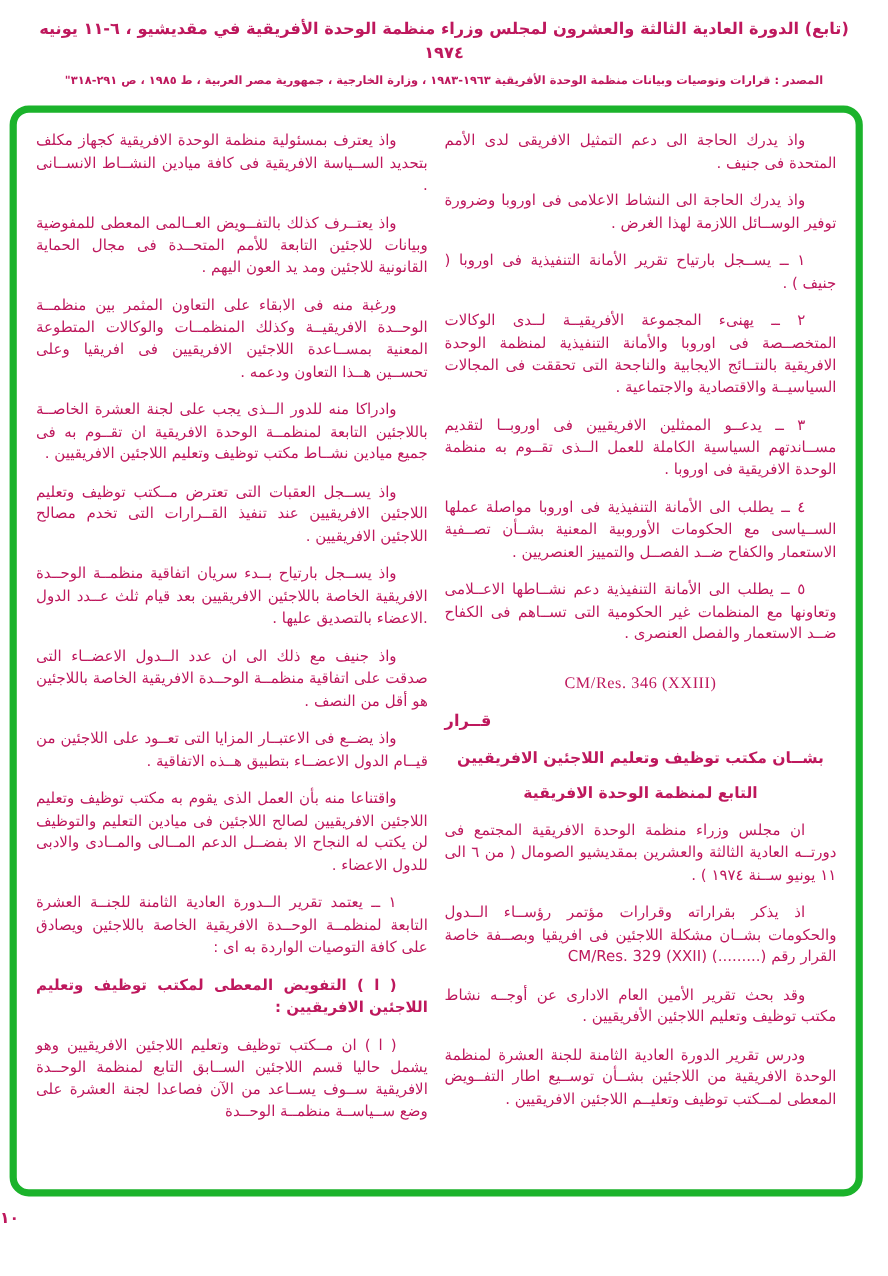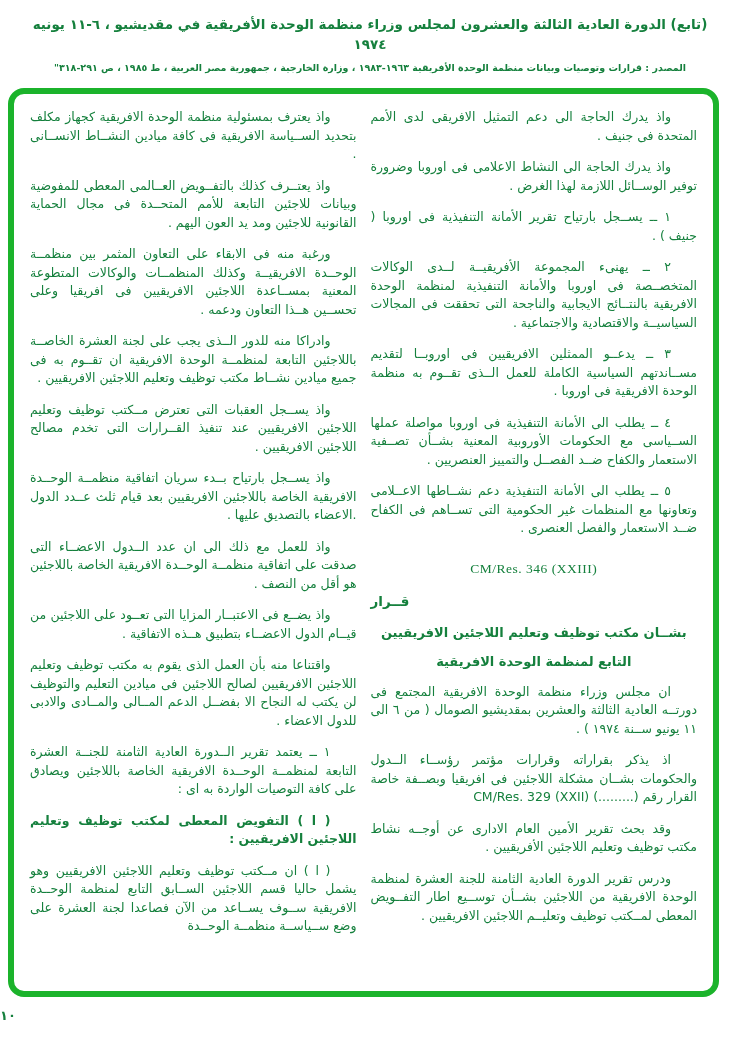--- a/index.html
+++ b/index.html
@@ -103,21 +103,21 @@
     width: 732px;
     text-align: left;
     font-size: 13px;
     font-weight: bold;
     direction: rtl;
   }
 </style>
 </head>
 <body>
 
-<div class="page" style="color: #15803d;">
+<div class="page" style="color: #be185d;">
 
   <div class="header">
     <div class="header-title">(تابع) الدورة العادية الثالثة والعشرون لمجلس وزراء منظمة الوحدة الأفريقية في مقديشيو ، ٦-١١ يونيه ١٩٧٤</div>
     <div class="header-source">المصدر : قرارات وتوصيات وبيانات منظمة الوحدة الأفريقية ١٩٦٣-١٩٨٣ ، وزارة الخارجية ، جمهورية مصر العربية ، ط ١٩٨٥ ، ص ٢٩١-٣١٨"</div>
   </div>
 
   <div class="frame" style="border-color: rgb(27, 179, 43);">
     <div class="frame-inner">
       <div class="col">
           <p class="para body">واذ يدرك الحاجة الى دعم التمثيل الافريقى لدى الأمم المتحدة فى جنيف .</p>
@@ -136,21 +136,21 @@
           <p class="para body">وقد بحث تقرير الأمين العام الادارى عن أوجــه نشاط مكتب توظيف وتعليم اللاجئين الأفريقيين .</p>
           <p class="para body">ودرس تقرير الدورة العادية الثامنة للجنة العشرة لمنظمة الوحدة الافريقية من اللاجئين بشــأن توســيع اطار التفــويض المعطى لمــكتب توظيف وتعليــم اللاجئين الافريقيين .</p>
         </div>
       <div class="col">
           <p class="para body">واذ يعترف بمسئولية منظمة الوحدة الافريقية كجهاز مكلف بتحديد الســياسة الافريقية فى كافة ميادين النشــاط الانســانى .</p>
           <p class="para body">واذ يعتــرف كذلك بالتفــويض العــالمى المعطى للمفوضية وبيانات للاجئين التابعة للأمم المتحــدة فى مجال الحماية القانونية للاجئين ومد يد العون اليهم .</p>
           <p class="para body">ورغبة منه فى الابقاء على التعاون المثمر بين منظمــة الوحــدة الافريقيــة وكذلك المنظمــات والوكالات المتطوعة المعنية بمســاعدة اللاجئين الافريقيين فى افريقيا وعلى تحســين هــذا التعاون ودعمه .</p>
           <p class="para body">وادراكا منه للدور الــذى يجب على لجنة العشرة الخاصــة باللاجئين التابعة لمنظمــة الوحدة الافريقية ان تقــوم به فى جميع ميادين نشــاط مكتب توظيف وتعليم اللاجئين الافريقيين .</p>
           <p class="para body">واذ يســجل العقبات التى تعترض مــكتب توظيف وتعليم اللاجئين الافريقيين عند تنفيذ القــرارات التى تخدم مصالح اللاجئين الافريقيين .</p>
           <p class="para body">واذ يســجل بارتياح بــدء سريان اتفاقية منظمــة الوحــدة الافريقية الخاصة باللاجئين الافريقيين بعد قيام ثلث عــدد الدول .الاعضاء بالتصديق عليها .</p>
-          <p class="para body">واذ للعمل مع ذلك الى ان عدد الــدول الاعضــاء التى صدقت على اتفاقية منظمــة الوحــدة الافريقية الخاصة باللاجئين هو أقل من النصف .</p>
+          <p class="para body">واذ جنيف مع ذلك الى ان عدد الــدول الاعضــاء التى صدقت على اتفاقية منظمــة الوحــدة الافريقية الخاصة باللاجئين هو أقل من النصف .</p>
           <p class="para body">واذ يضــع فى الاعتبــار المزايا التى تعــود على اللاجئين من قيــام الدول الاعضــاء بتطبيق هــذه الاتفاقية .</p>
           <p class="para body">واقتناعا منه بأن العمل الذى يقوم به مكتب توظيف وتعليم اللاجئين الافريقيين لصالح اللاجئين فى ميادين التعليم والتوظيف لن يكتب له النجاح الا بفضــل الدعم المــالى والمــادى والادبى للدول الاعضاء .</p>
           <p class="para body">١ ــ يعتمد تقرير الــدورة العادية الثامنة للجنــة العشرة التابعة لمنظمــة الوحــدة الافريقية الخاصة باللاجئين ويصادق على كافة التوصيات الواردة به اى :</p>
           <p class="para bold">( ا ) التفويض المعطى لمكتب توظيف وتعليم اللاجئين الافريقيين :</p>
           <p class="para body">( ا ) ان مــكتب توظيف وتعليم اللاجئين الافريقيين وهو يشمل حاليا قسم اللاجئين الســابق التابع لمنظمة الوحــدة الافريقية ســوف يســاعد من الآن فصاعدا لجنة العشرة على وضع ســياســة منظمــة الوحــدة</p>
         </div>
     </div>
   </div>
 
   <div class="footer">١٠</div>

